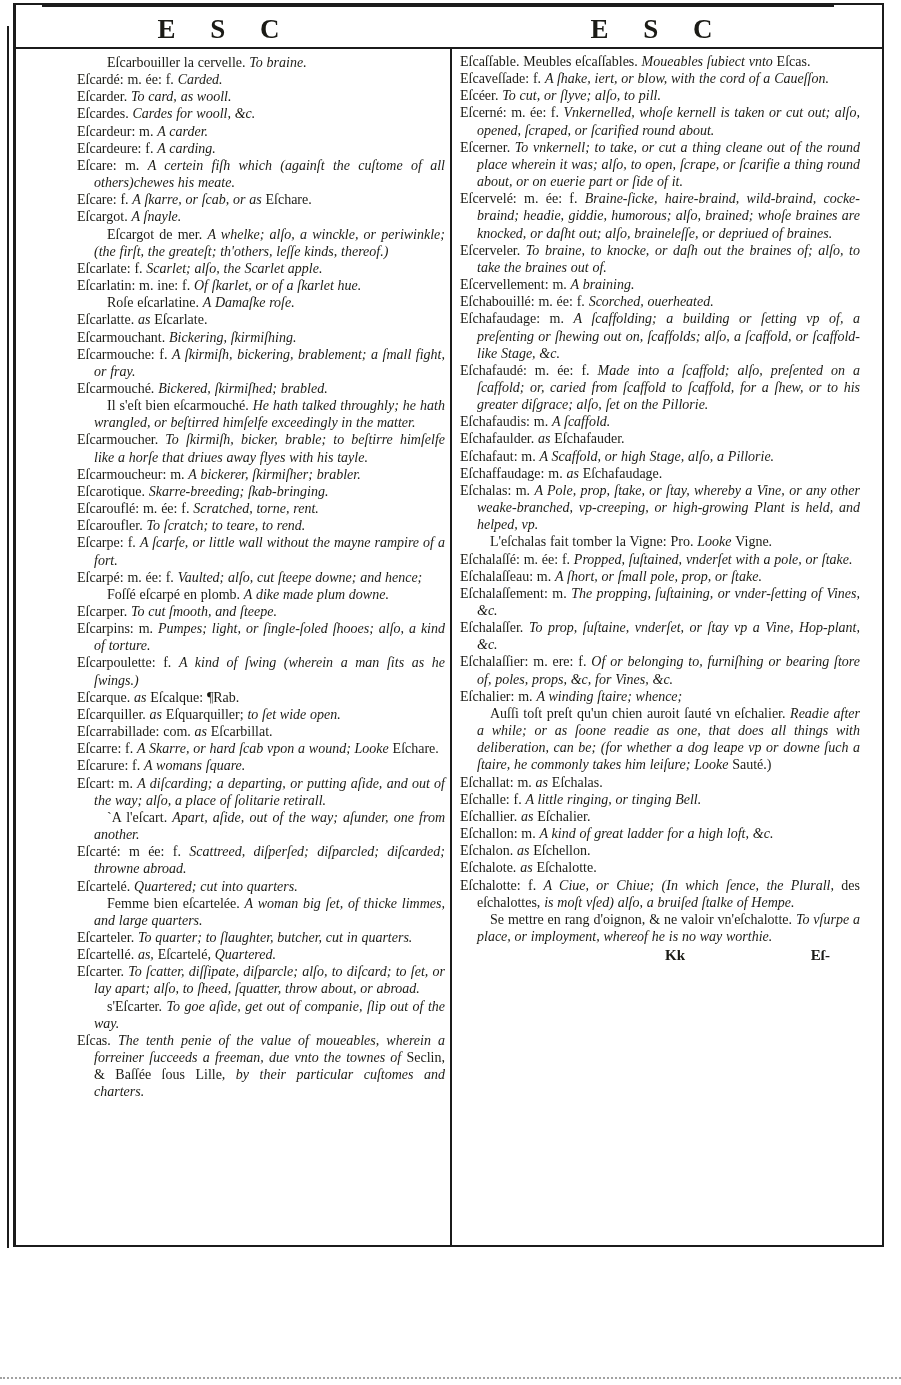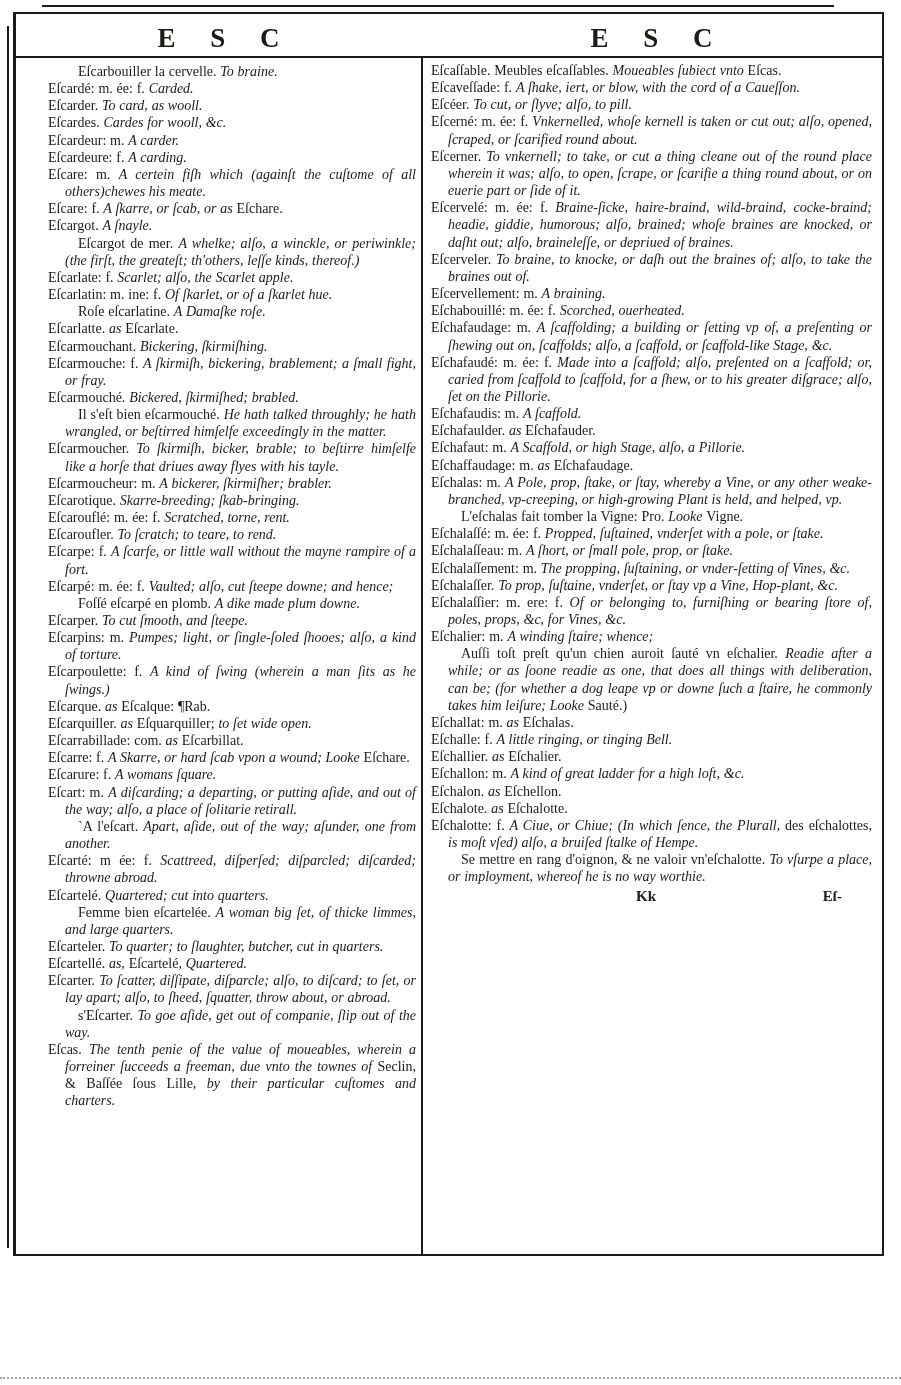--- a/index.html
+++ b/index.html
@@ -3,35 +3,35 @@
 <meta charset="utf-8">
 <style>
   html,body{margin:0;padding:0;background:#ffffff;}
   body{width:901px;height:1385px;position:relative;overflow:hidden;
        font-family:"Liberation Serif","DejaVu Serif",serif;color:#1b1b16;}
 
   
   .outer-top{position:absolute;left:42px;top:5px;width:792px;height:2px;background:#1c1c1c;}
   .outer-left{position:absolute;left:7px;top:26px;width:2px;height:1222px;background:#1c1c1c;}
 
-  .frame{position:absolute;left:13px;top:12px;width:871px;height:1244px;
+  .frame{position:absolute;left:13px;top:3px;width:871px;height:1244px;
          border:2px solid #1b1b1b;border-left-width:3px;box-sizing:border-box;}
 
   .header{height:42px;display:flex;border-bottom:2px solid #1b1b1b;}
   .running-head{font-size:27px;font-weight:bold;letter-spacing:14px;
                 display:flex;align-items:flex-end;justify-content:center;
                 padding-bottom:2px;text-indent:14px;}
   .running-head.lft{width:405px;}
   .running-head.rgt{flex:1;}
 
   .columns{display:flex;height:calc(100% - 44px);}
   .col{box-sizing:border-box;overflow:hidden;}
-  .col.lft{width:405px;padding:5px 5px 0 32px;}
+  .col.lft{width:405px;padding:5px 5px 0 32px;margin-left:29px;}
   .divider{width:2px;background:#1b1b1b;}
-  .col.rgt{flex:1;padding:4px 10px 0 8px;}
+  .col.rgt{flex:1;padding:4px 22px 0 8px;}
 
   .entry{margin:0;font-size:14px;line-height:17.15px;text-align:justify;
          padding-left:17px;text-indent:-17px;
          word-spacing:0.02em;}
   .entry.sub{text-indent:13px;}
   .ro{font-style:normal;}
   .it{font-style:italic;}
 
   .sig-line{display:flex;font-size:15px;line-height:18px;margin-top:1px;}
   .sig{margin-left:205px;font-weight:bold;}

